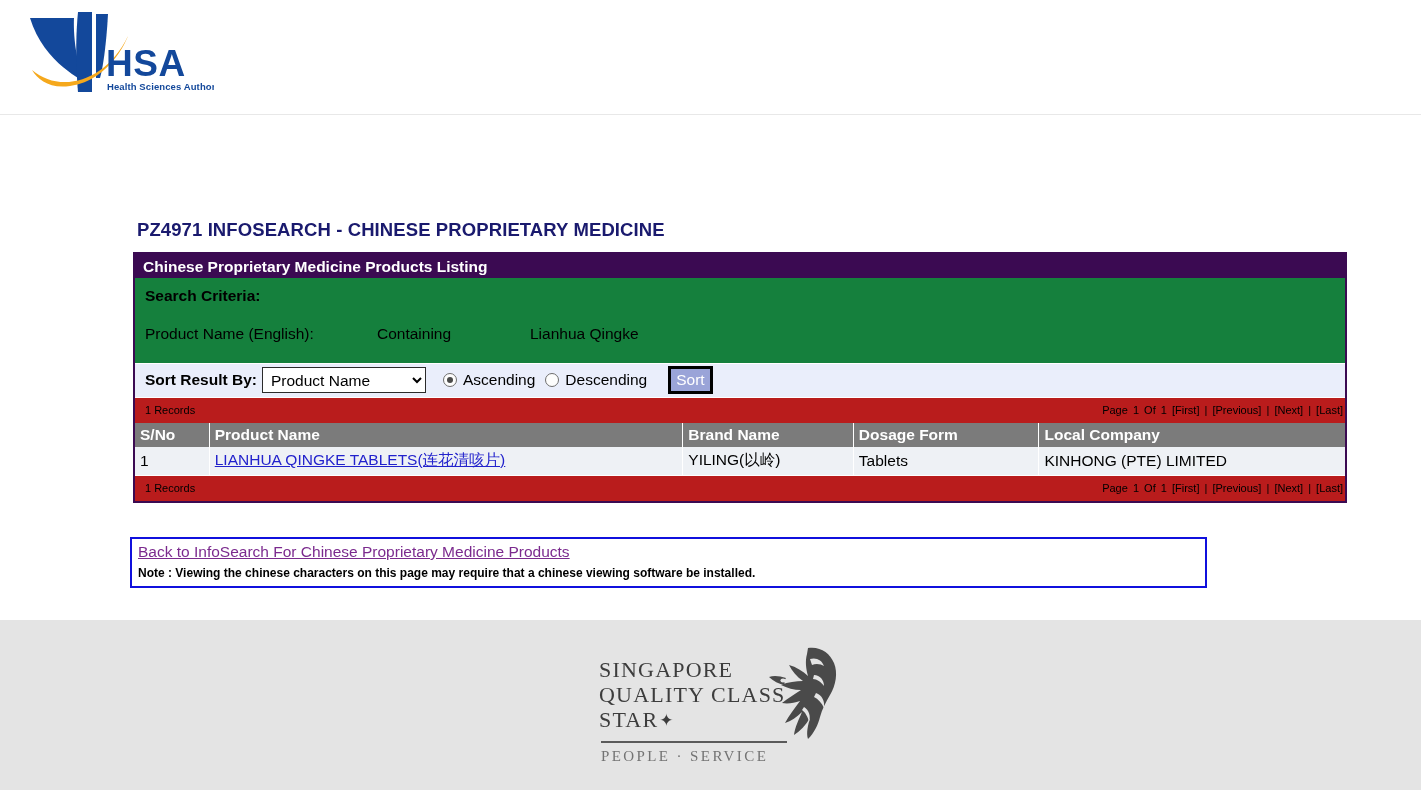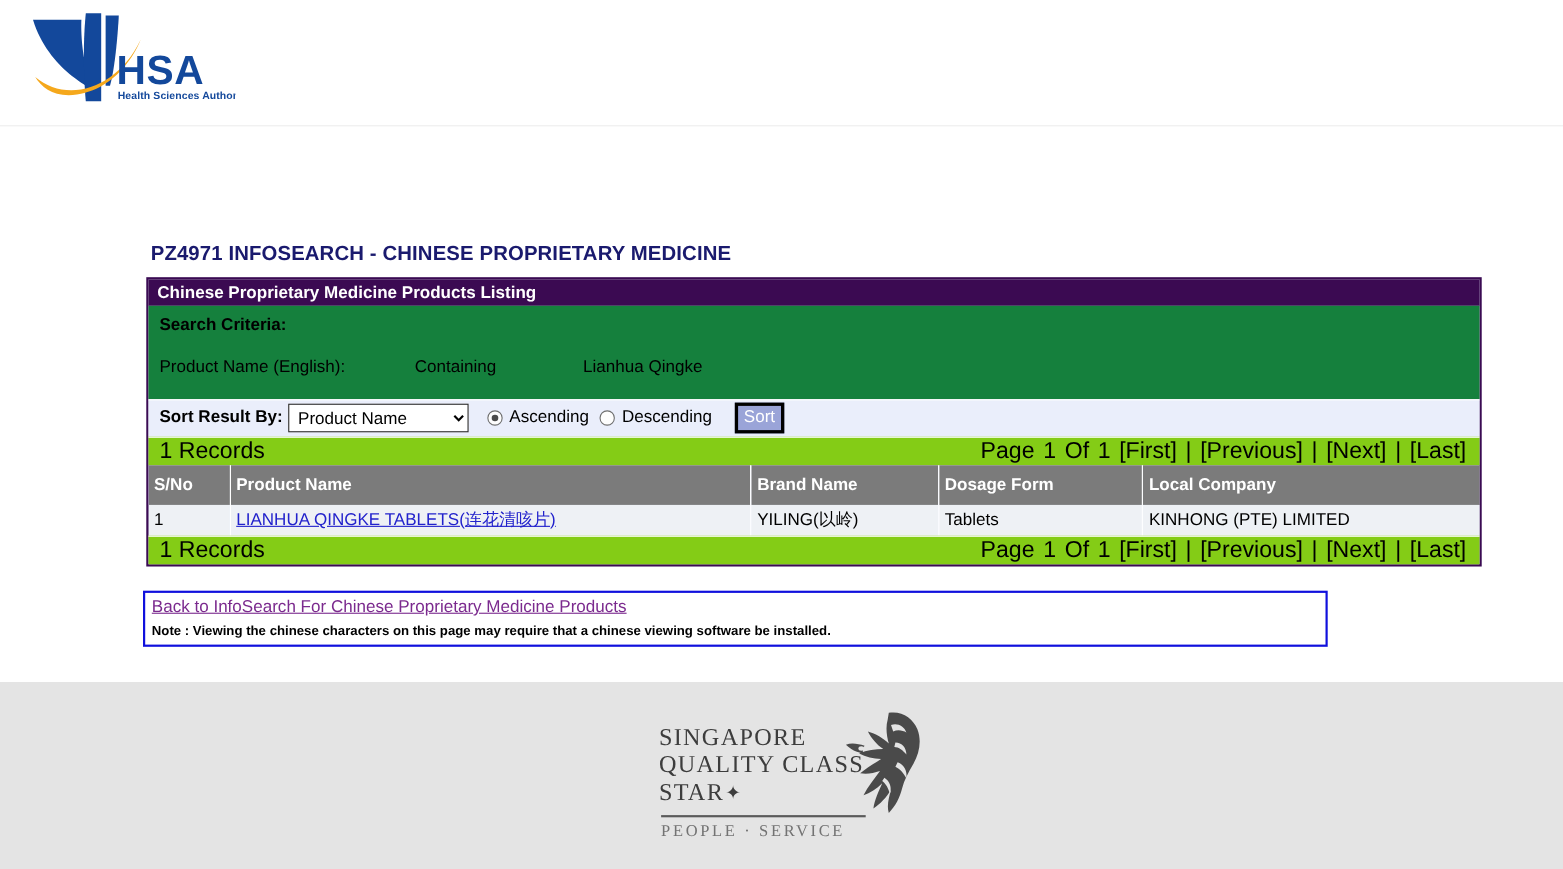--- a/index.html
+++ b/index.html
@@ -154,48 +154,48 @@
     padding: 0px 5px 2px 5px;
     height: 28px;
     line-height: 22px;
     margin-left: 11px;
     box-sizing: border-box;
     cursor: pointer;
   }
 
   
   .records-bar {
-    background: #84cc16;
+    background: #b91c1c;
     border-top: 1px solid #ffffff;
     display: flex;
     align-items: center;
     justify-content: space-between;
-    font-size: 21px;
-    padding: 3px 11px 4px 10px;
+    font-size: 11px;
+    padding: 3px 1px 4px 10px;
     height: 26px;
     box-sizing: border-box;
   }
   .pager { white-space: nowrap; }
   .pager span { margin: 0 1px; }
 
   
   .grid {
     width: 100%;
     border-collapse: collapse;
     table-layout: fixed;
     font-size: 15.5px;
   }
   .grid th {
     background: #7b7b7b;
     color: #ffffff;
     font-weight: bold;
     text-align: left;
     padding: 2px 0 3px 5px;
     border-right: 1px solid #ffffff;
-    height: 36px;
+    height: 24px;
     box-sizing: border-box;
     white-space: nowrap;
     overflow: hidden;
   }
   .grid th:last-child { border-right: none; }
   .grid td {
     background: #eef1f5;
     padding: 3px 0 4px 5px;
     height: 26px;
     box-sizing: border-box;

